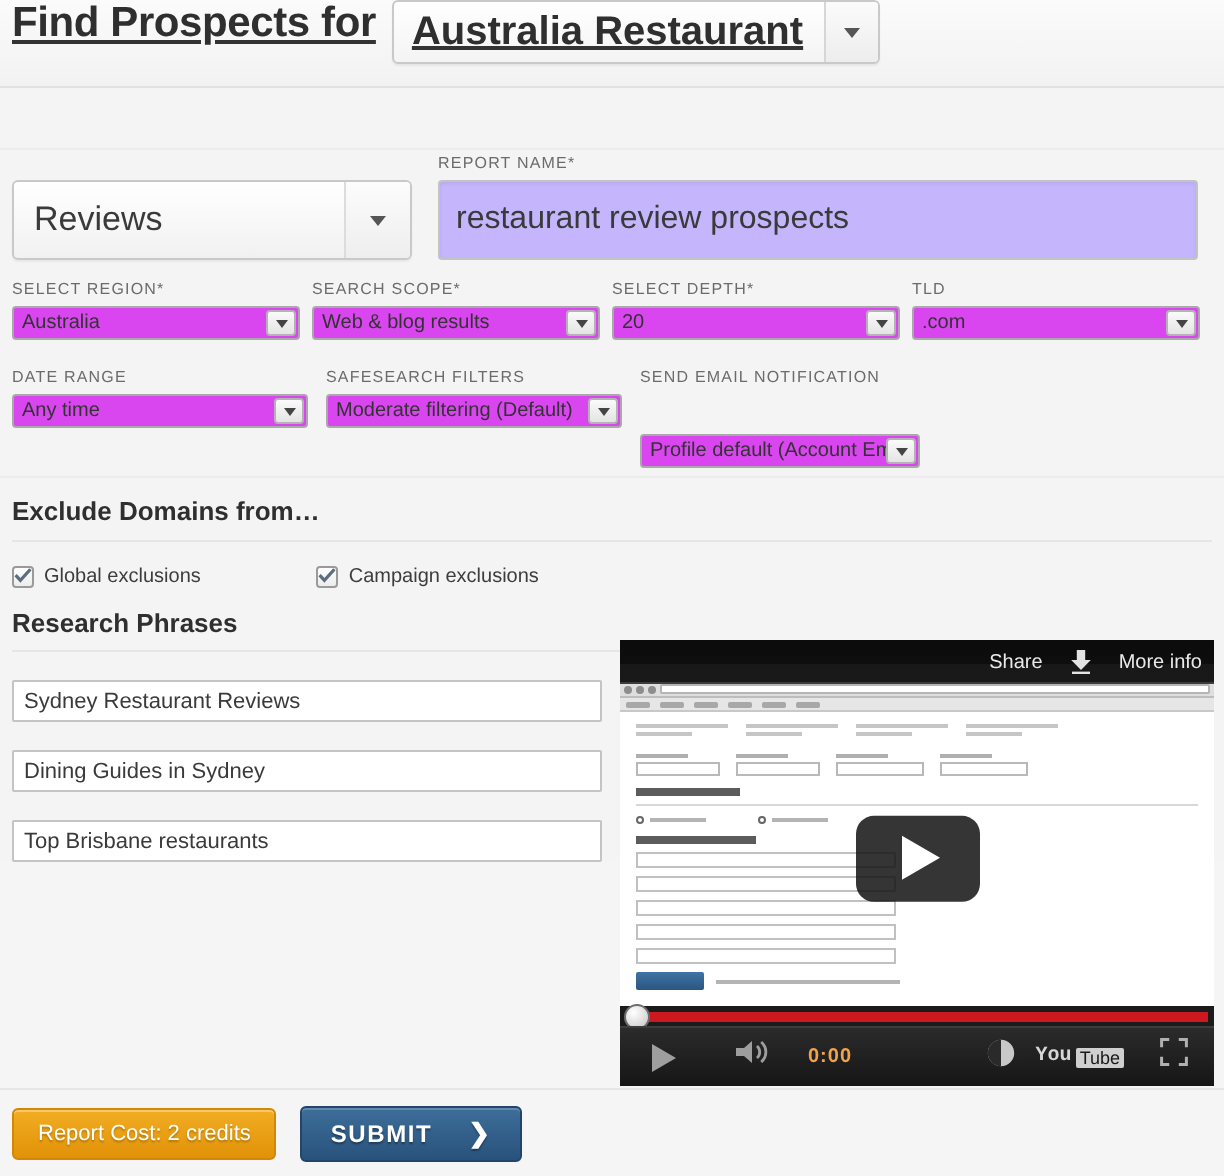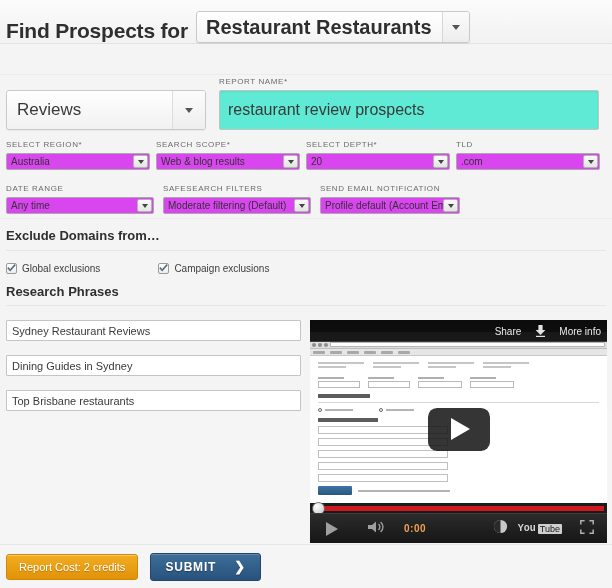--- a/index.html
+++ b/index.html
@@ -11,22 +11,23 @@
     color:#333;
     overflow:hidden;
     position:relative;
   }
 
   
   .page-header{
     height:44px; width:612px;
     background:linear-gradient(to bottom,#fbfbfb,#f2f2f2);
     border-bottom:1px solid #e2e2e2;
-    display:flex; align-items:flex-end; padding-left:6px;
+    display:flex; align-items:flex-start; padding-left:6px;
     position:relative;
+    text-decoration:underline;
   }
   .header-title{
     font-size:21px; font-weight:bold; color:#2f2f2f;
     letter-spacing:-0.2px; white-space:nowrap;
   }
   .campaign-select{
     margin-left:8px; display:flex; align-items:stretch;
     height:32px;
     border:1px solid #c9c9c9; border-radius:3px;
     background:linear-gradient(to bottom,#ffffff,#f4f4f4);
@@ -66,21 +67,21 @@
     background:linear-gradient(to bottom,#fcfcfc,#eeeeee); border-radius:0 2px 2px 0; }
 
   .reportname-wrap{ margin-left:13px; flex:1; }
   .field-label{
     font-size:8px; color:#6b6b6b; letter-spacing:.6px;
     text-transform:uppercase; margin-bottom:4px; display:block;
   }
   .reportname-input{
     width:380px; height:40px;
     border:1px solid #c3c3c3; border-radius:2px;
-    background:#5eead4; padding:0 8px;
+    background:#c4b5fd; padding:0 8px;
     font-size:16px; color:#3a3a3a;
     font-family:"Liberation Sans", sans-serif;
     box-shadow:inset 0 1px 2px rgba(0,0,0,.06);
   }
 
   
   .row-small{ display:flex; padding-top:10px; padding-bottom:4px; }
   .sm-group{ display:flex; flex-direction:column; }
   .sm-select{
     height:17px; display:flex; align-items:stretch;
@@ -235,21 +236,21 @@
     box-shadow:inset 0 1px 0 rgba(255,255,255,.2);
   }
   .sub-chev{ font-size:13px; font-weight:bold; }
 </style>
 </head>
 <body>
 
 <div class="page-header">
   <span class="header-title">Find Prospects for</span>
   <div class="campaign-select">
-    <div class="campaign-value">Restaurant Restaurants</div>
+    <div class="campaign-value">Australia Restaurant</div>
     <div class="campaign-arrow">
       <span class="caret"></span>
     </div>
   </div>
 </div>
 
 <div class="band-gap"></div>
 
 <div class="form-band">
 
@@ -316,21 +317,21 @@
       </div>
       <div class="sm-group" style="margin-right: 9px; width: 148px;">
         <span class="field-label">SAFESEARCH FILTERS</span>
         <div class="sm-select">
           <div class="v">Moderate filtering (Default)</div>
           <div class="a">
             <span class="caret-sm"></span>
           </div>
         </div>
       </div>
-      <div class="sm-group" style="margin-right: 9px; width: 140px;">
+      <div class="sm-group" style="margin-right: 9px; width: 140px; gap: 20px;">
         <span class="field-label">SEND EMAIL NOTIFICATION</span>
         <div class="sm-select">
           <div class="v">Profile default (Account Email</div>
           <div class="a">
             <span class="caret-sm"></span>
           </div>
         </div>
       </div>
     </div>
 </div>

